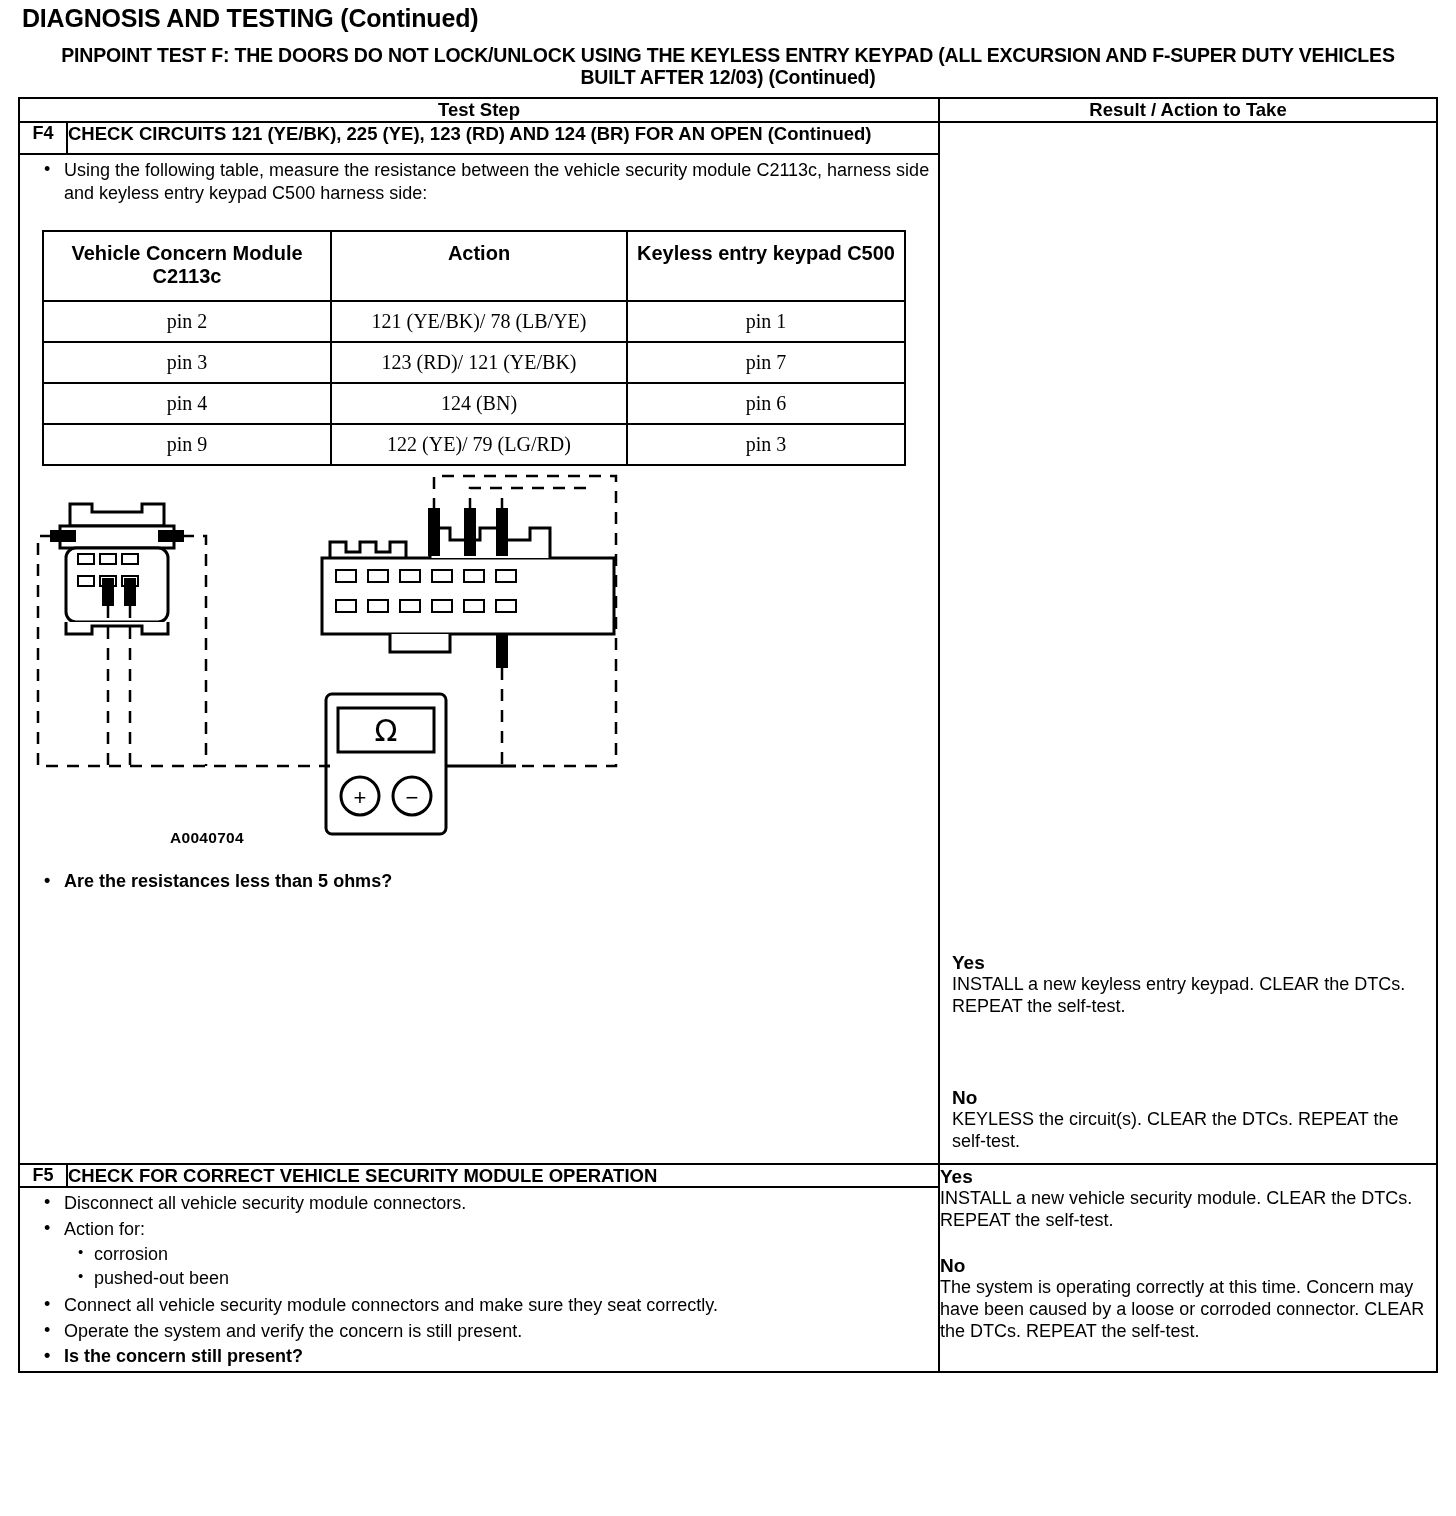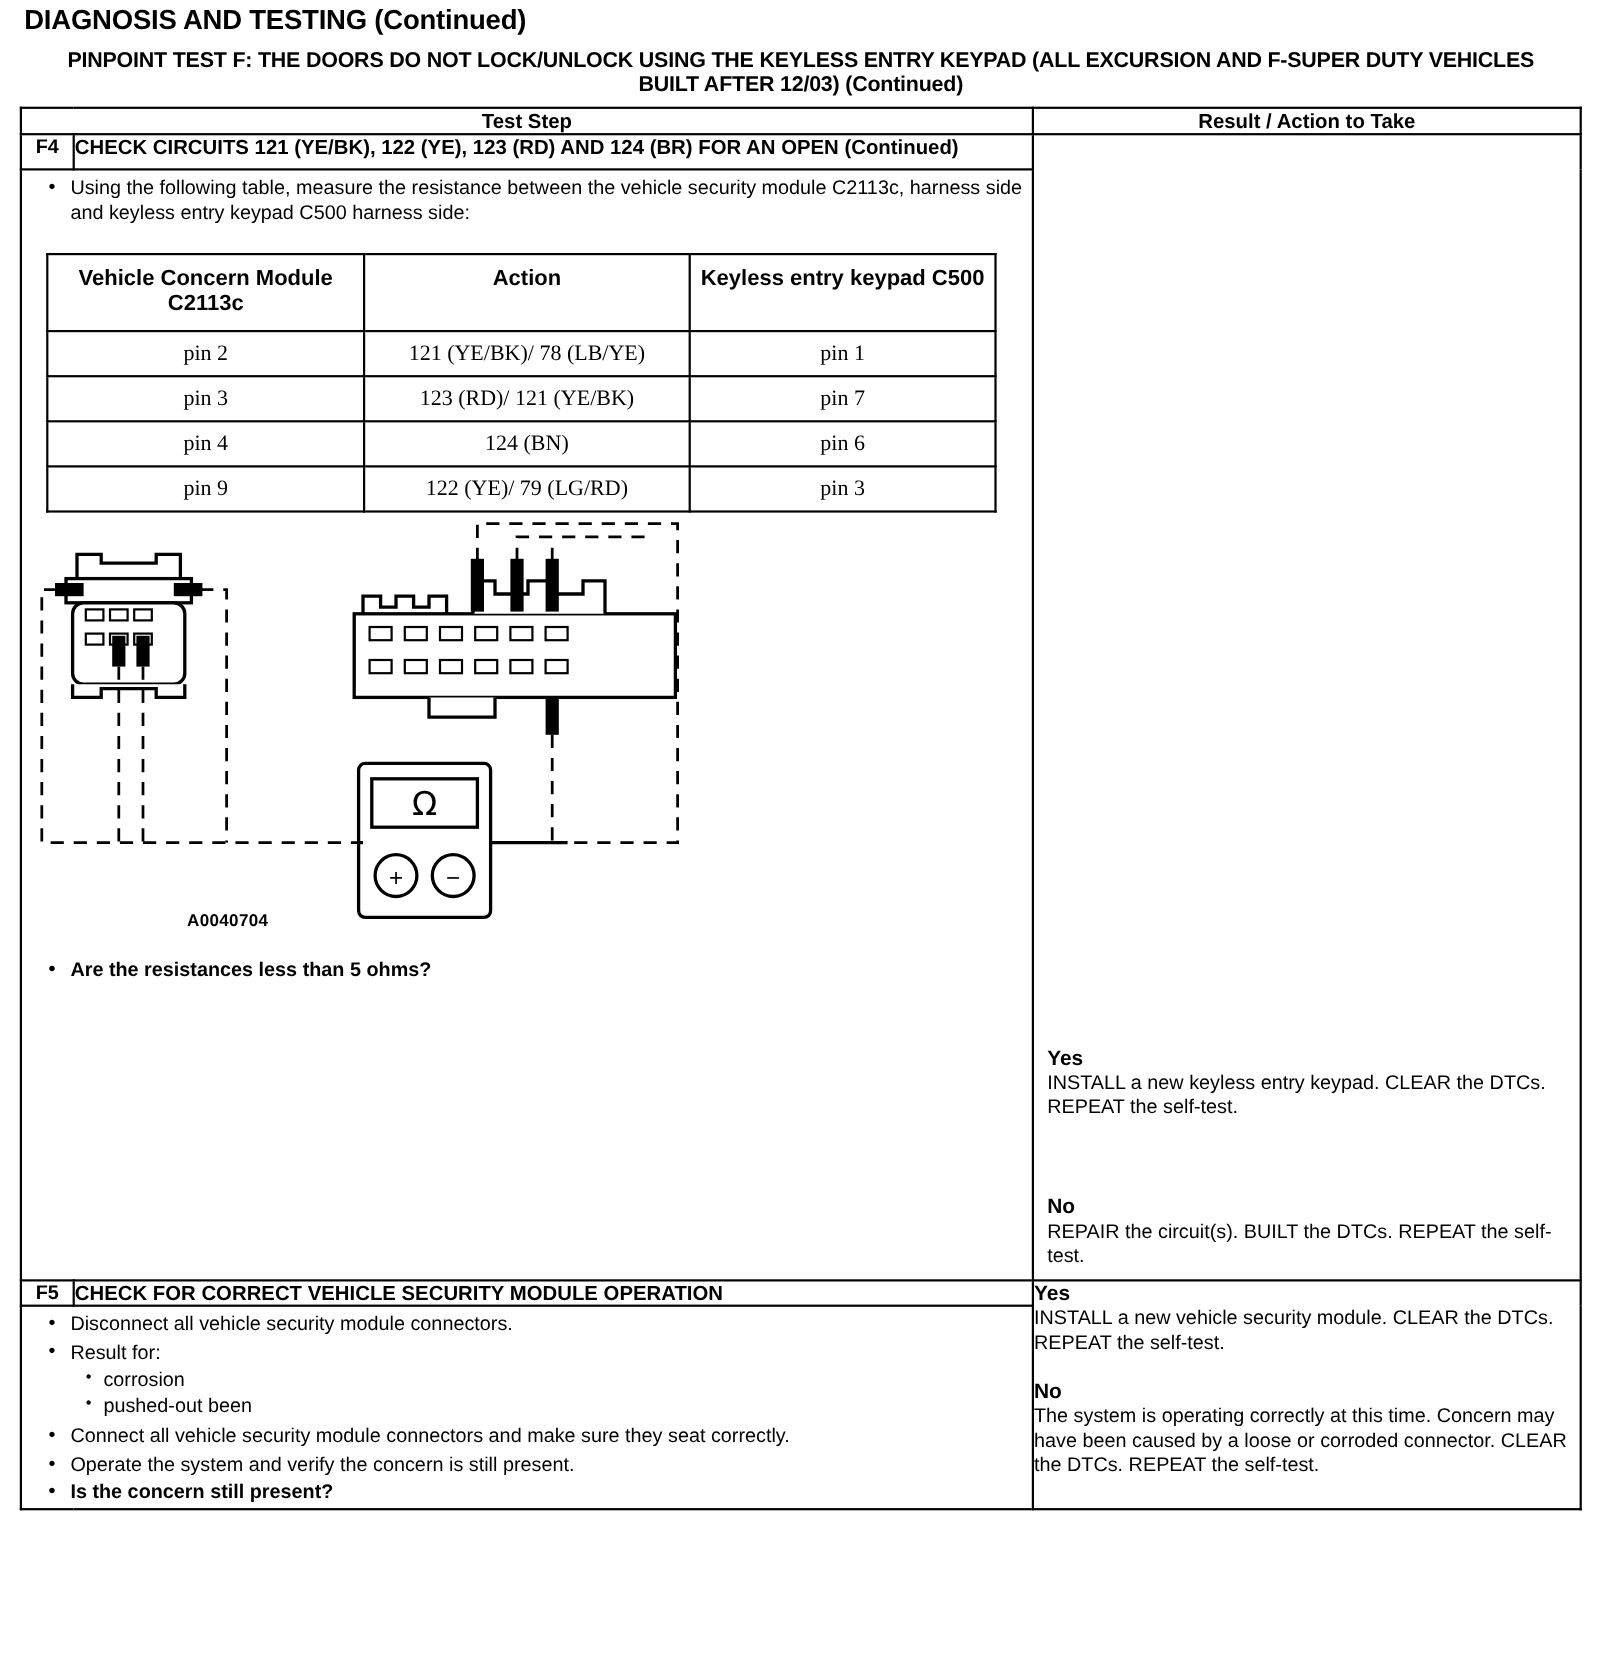--- a/index.html
+++ b/index.html
@@ -189,29 +189,29 @@
         <col class="col-result">
     </colgroup>
     <tbody>
         <tr>
       <th class="hdr" colspan="2">Test Step</th>
       <th class="hdr">Result / Action to Take</th>
     </tr>
 
     <tr>
       <td class="step-id">F4</td>
-      <td class="step-head">CHECK CIRCUITS 121 (YE/BK), 122 (YE), 123 (RD) AND 124 (BR) FOR AN OPEN (Continued)</td>
+      <td class="step-head">CHECK CIRCUITS 121 (YE/BK), 225 (YE), 123 (RD) AND 124 (BR) FOR AN OPEN (Continued)</td>
       <td class="result-cell r-f4" rowspan="2">
         <div class="yes-blk">
           <div class="ans">Yes</div>
           <div>INSTALL a new keyless entry keypad. CLEAR the DTCs. REPEAT the self-test.</div>
         </div>
         <div class="no-blk">
           <div class="ans">No</div>
-          <div>REPAIR the circuit(s). BUILT the DTCs. REPEAT the self-test.</div>
+          <div>KEYLESS the circuit(s). CLEAR the DTCs. REPEAT the self-test.</div>
         </div>
       </td>
     </tr>
 
     <tr>
       <td class="step-body" colspan="2">
 
         <ul class="bullets">
           <li>Using the following table, measure the resistance between the vehicle security module C2113c, harness side and keyless entry keypad C500 harness side:</li>
         </ul>
@@ -349,21 +349,21 @@
           <div class="ans">No</div>
           <div>The system is operating correctly at this time. Concern may have been caused by a loose or corroded connector. CLEAR the DTCs. REPEAT the self-test.</div>
         </div>
       </td>
     </tr>
 
     <tr>
       <td class="step-body" colspan="2">
         <ul class="bullets">
           <li>Disconnect all vehicle security module connectors.</li>
-          <li>Result for:</li>
+          <li>Action for:</li>
         </ul>
         <ul class="sub">
           <li>corrosion</li>
           <li>pushed-out been</li>
         </ul>
         <ul class="bullets">
           <li>Connect all vehicle security module connectors and make sure they seat correctly.</li>
           <li>Operate the system and verify the concern is still present.</li>
           <li class="bold">Is the concern still present?</li>
         </ul>

